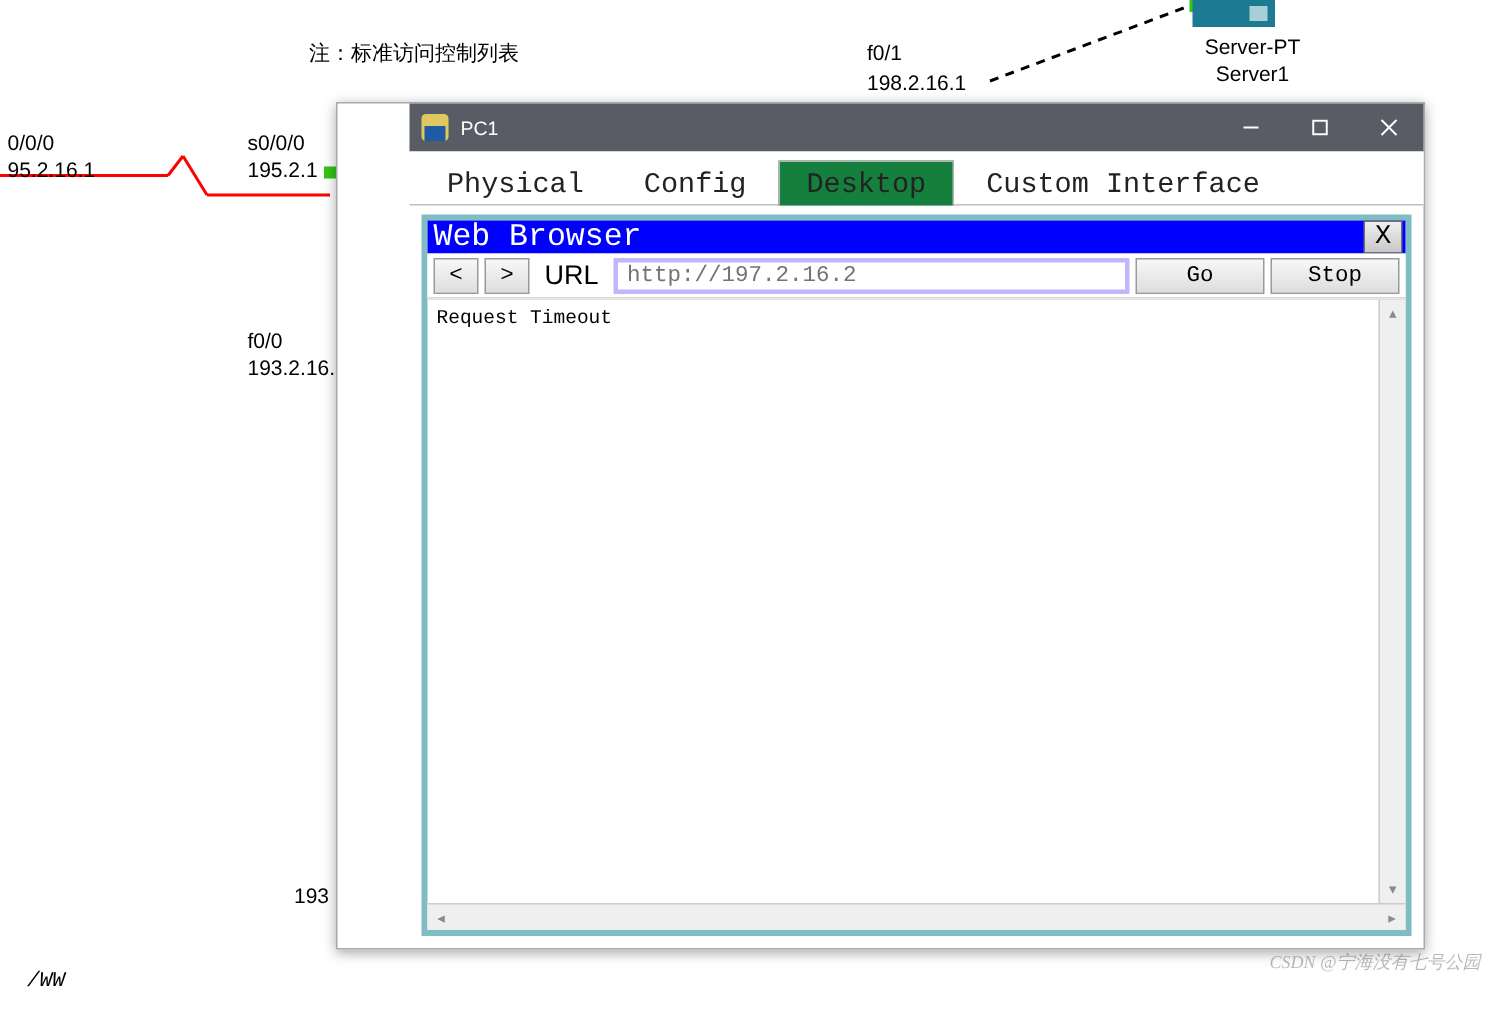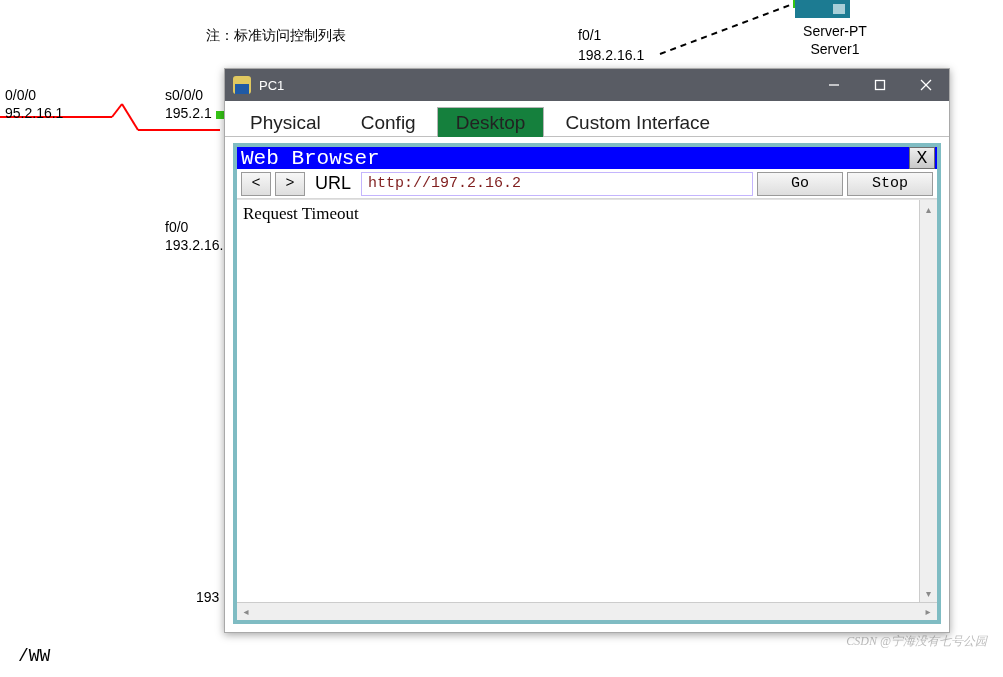--- a/index.html
+++ b/index.html
@@ -31,33 +31,35 @@
       bottom: 27px; right: 16px;
       font-size: 12px;
       color: rgba(0,0,0,.28);
       font-style: italic;
       font-family: "SimSun", serif;
     }
     .ww {
       position: absolute;
       left: 18px; top: 646px;
       font-family: "Courier New", monospace;
-      font-size: 18px;
+      font-size: 14px;
+      font-style: italic;
     }
 
     
     .pc-window {
       position: absolute;
       left: 224px; top: 68px;
       width: 726px; height: 565px;
       background: #fff;
       border: 1px solid #a9a9a9;
       box-shadow: 0 2px 8px rgba(0,0,0,.35);
       display: flex;
       flex-direction: column;
+      padding-left: 48px;
     }
     .titlebar {
       height: 32px;
       background: #595c64;
       display: flex;
       align-items: center;
       color: #fff;
       font-size: 13px;
     }
     .app-icon {
@@ -82,21 +84,21 @@
     .win-btn svg { width: 12px; height: 12px; }
 
     
     .tabbar {
       height: 36px;
       display: flex;
       align-items: flex-end;
       padding: 4px 6px 0 6px;
       background: #fff;
       border-bottom: 1px solid #c0c0c0;
-      font-family: Liberation Sans, sans-serif;
+      font-family: Liberation Mono, monospace;
       font-size: 19px;
     }
     .tab {
       padding: 4px 18px 3px 18px;
       border: 1px solid transparent;
       border-bottom: none;
       margin-right: 2px;
       color: #222;
       position: relative;
       top: 1px;
@@ -160,41 +162,41 @@
     }
     .nav-btn { width: 30px; }
     .url-lbl {
       font-family: Arial;
       font-size: 18px;
       margin: 0 6px;
     }
     .url-input {
       flex: 1;
       height: 24px;
-      border: 1px solid #c4b5fd;
+      border: 3px solid #c4b5fd;
       padding: 2px 6px;
       font-family: "Courier New", monospace;
       font-size: 15px;
-      color: #7f1d1d;
+      color: #737373;
       outline: none;
     }
     .go-btn { width: 86px; }
     .stop-btn { width: 86px; }
 
     .browser-body {
       flex: 1;
       display: flex;
       position: relative;
       border-top: 1px solid #e2e2e2;
     }
     .page-area {
       flex: 1;
       padding: 4px 6px;
-      font-family: Liberation Serif, serif;
-      font-size: 17px;
+      font-family: Liberation Mono, monospace;
+      font-size: 13px;
       color: #000;
       overflow: hidden;
     }
     .vscroll {
       width: 18px;
       background: #efefef;
       border-left: 1px solid #cccccc;
       display: flex; flex-direction: column; justify-content: space-between;
     }
     .scroll-arrow {

